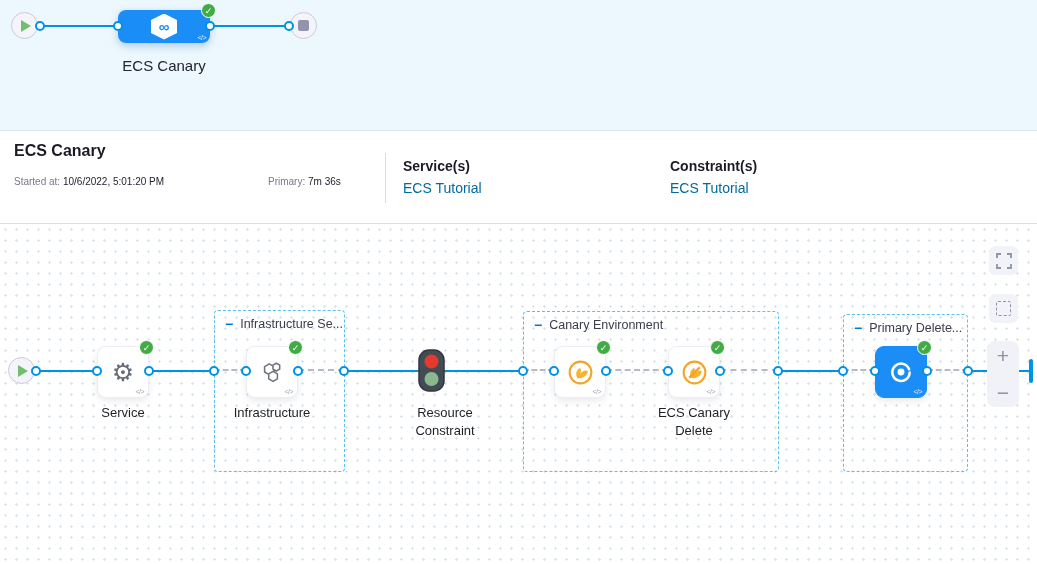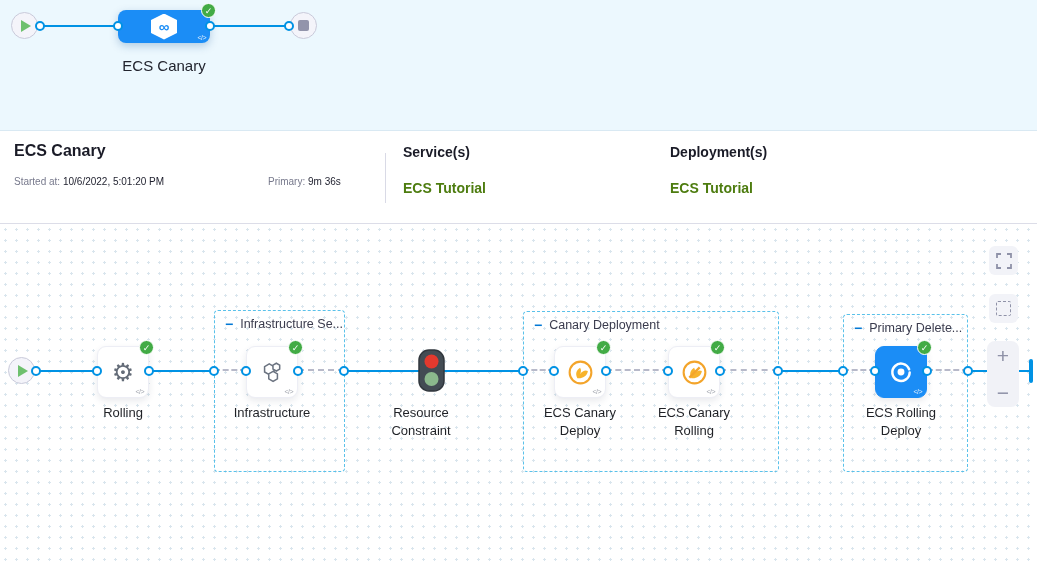--- a/index.html
+++ b/index.html
@@ -31,22 +31,22 @@
               font-size:15px; color:#22242e; }
   .dot { position:absolute; width:10px; height:10px; border-radius:50%; background:#fff;
          border:2.5px solid #0092e4; z-index:6; }
 
   
   .summary { position:relative; width:100%; height:93px; background:#fff; border-bottom:1px solid #dcdde8; }
   .sum-title { position:absolute; left:14px; top:11px; font-size:16px; font-weight:bold; color:#1a1b27; }
   .kv { position:absolute; top:45px; font-size:10px; color:#1d1e2c; }
   .kv .k { color:#77798c; }
   .v-divider { position:absolute; left:385px; top:22px; width:1px; height:50px; background:#d9dae6; }
-  .col-label { position:absolute; top:13px; font-size:14px; font-weight:bold; color:#1a1b27; }
-  .col-link { position:absolute; top:49px; font-size:14px; color:#4d7c0f; cursor:pointer;font-weight:bold; }
+  .col-label { position:absolute; top:27px; font-size:14px; font-weight:bold; color:#1a1b27; }
+  .col-link { position:absolute; top:49px; font-size:14px; color:#0369a1; cursor:pointer; }
 
   
   .canvas { position:relative; width:100%; height:340px; background:#fff;
             background-image:radial-gradient(circle,#d9e5ed 1px,transparent 1.3px);
             background-size:11px 11px; }
   .group { position:absolute; border:1px dashed #59c1ea; border-radius:4px; z-index:1; }
   .ghead { position:absolute; top:6px; left:10px; display:flex; align-items:center; gap:7px; }
   .gminus { color:#0278d5; font-size:14px; font-weight:bold; line-height:1; cursor:pointer; }
   .glabel { font-size:12.5px; color:#3a3b4d; }
   .seg  { position:absolute; top:146px; height:2px; background:#0092e4; z-index:2; }
@@ -107,41 +107,41 @@
   </div>
 
   <div class="summary">
     <div class="sum-title">ECS Canary</div>
     <div class="kv" style="left:14px;">
       <span class="k">Started at:</span>
       <span>10/6/2022, 5:01:20 PM</span>
     </div>
     <div class="kv" style="left:268px;">
       <span class="k">Primary:</span>
-      <span>9m 36s</span>
+      <span>7m 36s</span>
     </div>
     <div class="v-divider"></div>
     <div class="col-label" style="left:403px;">Service(s)</div>
     <div class="col-link" style="left:403px;">ECS Tutorial</div>
-    <div class="col-label" style="left:670px;">Deployment(s)</div>
+    <div class="col-label" style="left:670px;">Constraint(s)</div>
     <div class="col-link" style="left:670px;">ECS Tutorial</div>
   </div>
 
   <div class="canvas">
 
     <div class="group" style="left:214px;top:86px;width:131px;height:162px;">
       <div class="ghead">
         <span class="gminus">−</span>
         <span class="glabel">Infrastructure Se...</span>
       </div>
     </div>
     <div class="group" style="left:523px;top:87px;width:256px;height:161px;">
       <div class="ghead">
         <span class="gminus">−</span>
-        <span class="glabel">Canary Deployment</span>
+        <span class="glabel">Canary Environment</span>
       </div>
     </div>
     <div class="group" style="left:843px;top:90px;width:125px;height:158px;">
       <div class="ghead">
         <span class="gminus">−</span>
         <span class="glabel">Primary Delete...</span>
       </div>
     </div>
 
     <div class="seg" style="left:36px;width:61px;"></div>
@@ -162,21 +162,21 @@
       <div class="play-tri"></div>
     </div>
 
     <div class="card" style="left:97px;">
       <span class="gear-glyph">⚙</span>
       <div class="badge" style="right:-6px;top:-7px;">
           <span>✓</span>
         </div>
       <div class="codeicon"><span>&lt;/&gt;</span></div>
     </div>
-    <div class="nlabel" style="left:78px;">Rolling</div>
+    <div class="nlabel" style="left:78px;">Service</div>
 
     <div class="card" style="left:246px;">
       <svg width="26" height="26" viewBox="0 0 24 24">
         <polygon points="9.5,4.5 13.85,7 13.85,12 9.5,14.5 5.15,12 5.15,7" fill="#fff" stroke="#6b7380" stroke-width="1.4"></polygon>
         <polygon points="16,3.9 19.1,5.7 19.1,9.3 16,11.1 12.9,9.3 12.9,5.7" fill="#fff" stroke="#6b7380" stroke-width="1.4"></polygon>
         <polygon points="13,11.4 17,13.7 17,18.3 13,20.6 9,18.3 9,13.7" fill="#fff" stroke="#6b7380" stroke-width="1.4"></polygon>
       </svg>
       <div class="badge" style="right:-6px;top:-7px;">
           <span>✓</span>
         </div>
@@ -184,58 +184,56 @@
     </div>
     <div class="nlabel" style="left:227px;">Infrastructure</div>
 
     <div class="traffic">
       <svg width="27" height="43" viewBox="0 0 27 43">
         <rect x="1" y="1" width="25" height="41" rx="10" fill="#434c54" stroke="#30363c" stroke-width="1.5"></rect>
         <circle cx="13.5" cy="12.5" r="7" fill="#e3392e"></circle>
         <circle cx="13.5" cy="30" r="7" fill="#8bb98d"></circle>
       </svg>
     </div>
-    <div class="nlabel" style="left:376px;">Resource Constraint</div>
+    <div class="nlabel" style="left:400px;">Resource Constraint</div>
 
     <div class="card" style="left:554px;">
       <svg width="29" height="29" viewBox="0 0 28 28">
         <circle cx="14" cy="14" r="10.5" fill="none" stroke="#f3a42a" stroke-width="2"></circle>
         <path d="M11 19.5c-2.3-3.8-1-8 2.6-10 1.2 1.8 1.2 4-.1 6.1 2.4-3.3 5.5-4.3 7.6-3-.3 3.6-3.2 6.3-7.2 6.9h-2.9z" fill="#f7b32b"></path>
       </svg>
       <div class="badge" style="right:-6px;top:-7px;">
           <span>✓</span>
         </div>
       <div class="codeicon"><span>&lt;/&gt;</span></div>
     </div>
-    <div class="nlabel" style="left:535px;">ECS Canary Deploy</div>
 
     <div class="card" style="left:668px;">
       <svg width="29" height="29" viewBox="0 0 28 28">
         <circle cx="14" cy="14" r="10.5" fill="none" stroke="#f3a42a" stroke-width="2"></circle>
         <path d="M11 19.5c-2.3-3.8-1-8 2.6-10 1.2 1.8 1.2 4-.1 6.1 2.4-3.3 5.5-4.3 7.6-3-.3 3.6-3.2 6.3-7.2 6.9h-2.9z" fill="#f7b32b"></path>
         <line x1="9" y1="19" x2="19" y2="9" stroke="#f3a42a" stroke-width="2.2"></line>
       </svg>
       <div class="badge" style="right:-6px;top:-7px;">
           <span>✓</span>
         </div>
       <div class="codeicon"><span>&lt;/&gt;</span></div>
     </div>
-    <div class="nlabel" style="left:649px;">ECS Canary Rolling</div>
+    <div class="nlabel" style="left:649px;">ECS Canary Delete</div>
 
     <div class="card blue" style="left:875px;">
       <svg width="26" height="26" viewBox="0 0 24 24">
         <path d="M19.5 9.5A8 8 0 1 0 20 12.5" stroke="#fff" stroke-width="2.3" fill="none" stroke-linecap="round"></path>
         <circle cx="12" cy="12" r="3.2" fill="#fff"></circle>
       </svg>
       <div class="badge" style="right:-6px;top:-7px;">
           <span>✓</span>
         </div>
       <div class="codeicon on-blue"><span>&lt;/&gt;</span></div>
     </div>
-    <div class="nlabel" style="left:856px;">ECS Rolling Deploy</div>
 
     <div class="dot" style="left:31px;top:142px;"></div>
     <div class="dot" style="left:92px;top:142px;"></div>
     <div class="dot" style="left:144px;top:142px;"></div>
     <div class="dot" style="left:209px;top:142px;"></div>
     <div class="dot" style="left:241px;top:142px;"></div>
     <div class="dot" style="left:293px;top:142px;"></div>
     <div class="dot" style="left:339px;top:142px;"></div>
     <div class="dot" style="left:518px;top:142px;"></div>
     <div class="dot" style="left:549px;top:142px;"></div>

